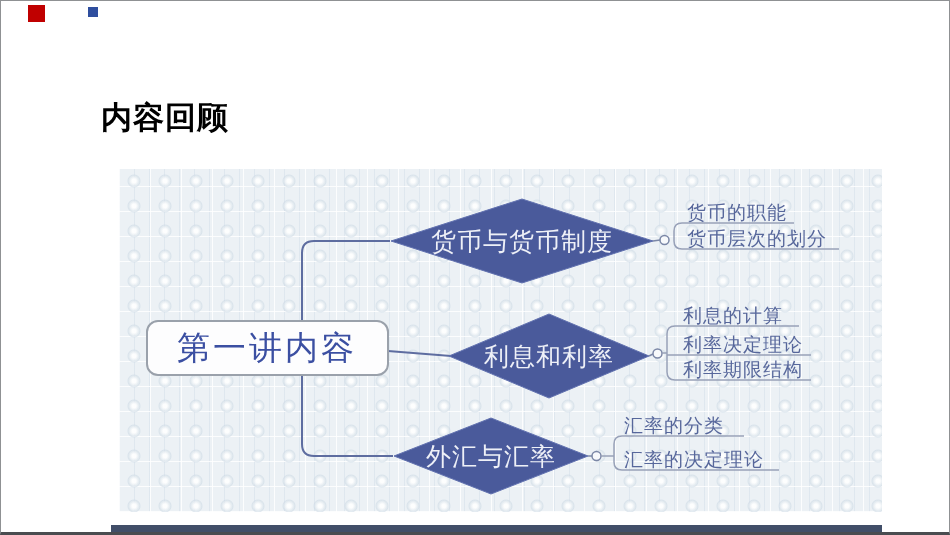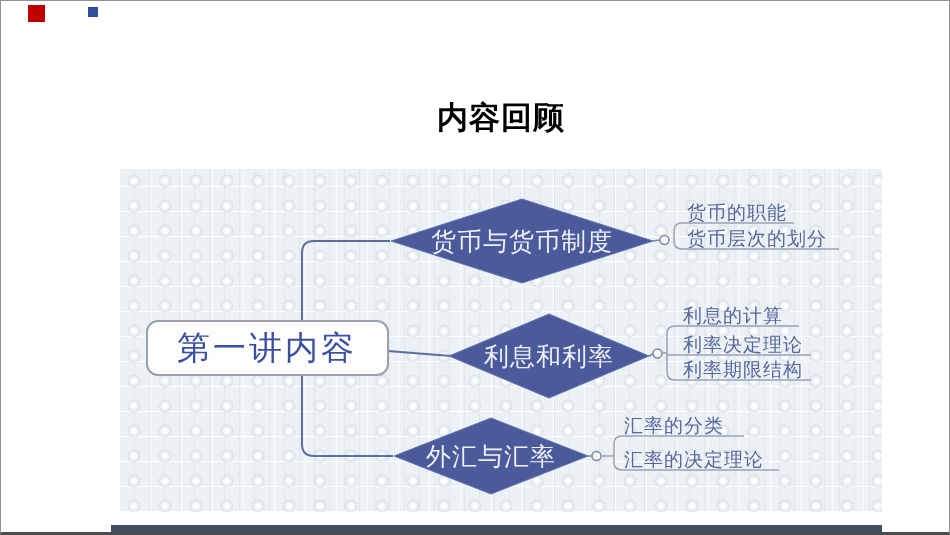--- a/index.html
+++ b/index.html
@@ -7,21 +7,21 @@
     position:relative; width:950px; height:535px; background:#ffffff;
     border:1px solid #8F9193; border-bottom:3px solid #4A4C50;
     box-sizing:border-box; overflow:hidden;
     font-family:"Liberation Sans","DejaVu Sans",sans-serif;
   }
   .decor-square { position:absolute; }
   .red-square  { left:27px; top:4px;  width:17px; height:17px; }
   .blue-square { left:87px; top:6px;  width:10px; height:10px; }
   .slide-title {
     position:absolute; top:96px; left:100px; width:800px;
-    text-align:center; font-size:31px; font-weight:700; letter-spacing:1px;
+    text-align:left; font-size:31px; font-weight:700; letter-spacing:1px;
     color:#000000;
   }
   .diagram-bg {
     position:absolute; left:118px; top:168px; width:763px; height:343px;
     background-color:#ECF1F5;
     background-image:
       radial-gradient(circle at 15px 12px, rgba(255,255,255,0.95) 2px, rgba(255,255,255,0) 6px),
       radial-gradient(circle at 15px 12px, rgba(203,216,228,0.55) 6px, rgba(203,216,228,0) 7px),
       repeating-linear-gradient(90deg, rgba(255,255,255,0.85) 0 1px, rgba(0,0,0,0) 1px 31px),
       repeating-linear-gradient(0deg, rgba(255,255,255,0.85) 0 1px, rgba(0,0,0,0) 1px 25px),

